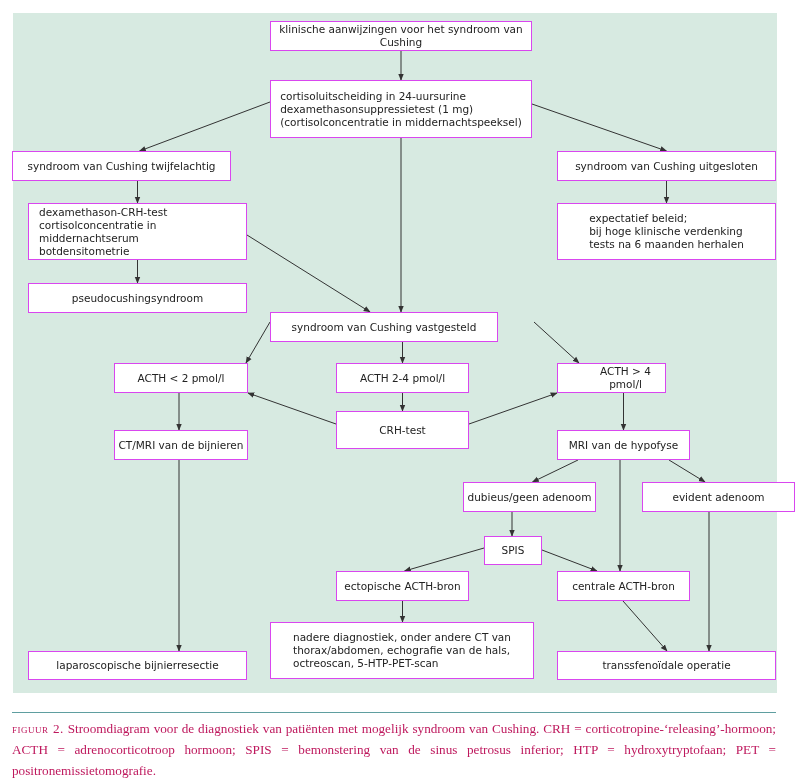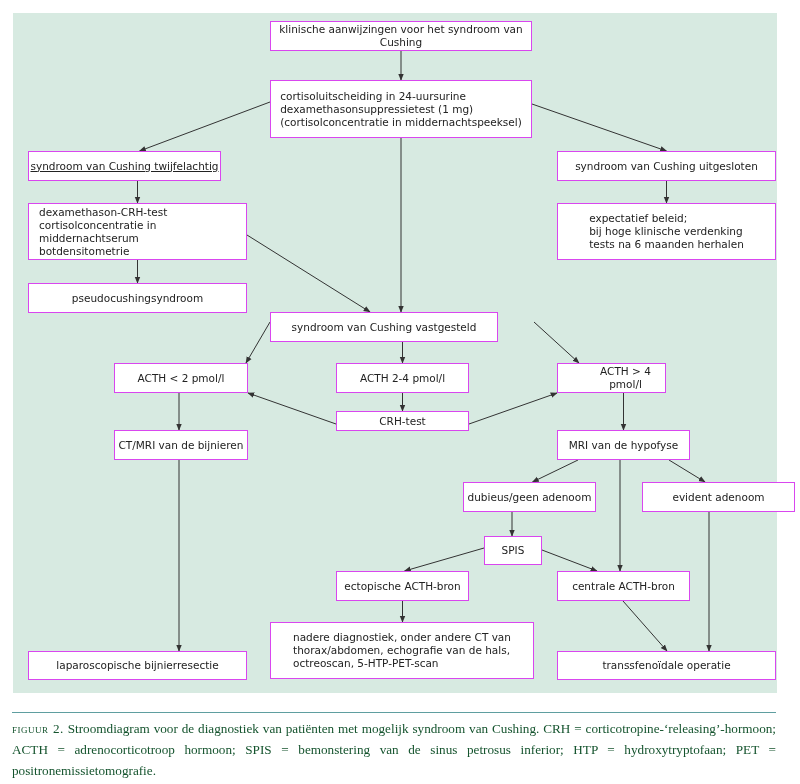--- a/index.html
+++ b/index.html
@@ -11,21 +11,21 @@
     border: 1px solid #d946ef; color: #222;
     font-family: "DejaVu Sans", sans-serif; font-size: 10.5px; line-height: 13px;
     display: flex; align-items: center; justify-content: center; text-align: center;
     white-space: pre-line;
   }
   .node.left { justify-content: flex-start; text-align: left; padding-left: 10px; }
   .node.inner-left span { display: block; text-align: left; }
   #rule { position: absolute; left: 12px; top: 712px; width: 764px; height: 1px; background: #5f9ea0; }
   #caption {
     position: absolute; left: 12px; top: 718px; width: 764px;
-    font-family: "Liberation Serif", serif; font-size: 13.2px; line-height: 21px; color: #14532d;
+    font-family: "Liberation Serif", serif; font-size: 13.2px; line-height: 21px; color: #be185d;
     text-align: justify;
   }
   #caption .label { font-variant: small-caps; letter-spacing: 0.5px; }
 </style>
 </head>
 <body>
 
 <div id="panel"></div>
 <svg id="edges" xmlns="http://www.w3.org/2000/svg">
   <defs>
@@ -60,34 +60,34 @@
       <line x1="402.5" y1="601" x2="402.5" y2="622" stroke="#333333" stroke-width="1" marker-end="url(#arrowhead)"></line>
       <line x1="623" y1="601" x2="667" y2="651" stroke="#333333" stroke-width="1" marker-end="url(#arrowhead)"></line>
       <line x1="709" y1="512" x2="709" y2="651" stroke="#333333" stroke-width="1" marker-end="url(#arrowhead)"></line>
     </g>
 </svg>
 
 <div class="node" id="n-clinical_signs" style="left:270px;top:21px;width:262px;height:30px;"><span>klinische aanwijzingen voor het syndroom van Cushing</span></div>
 <div class="node inner-left" id="n-screening_tests" style="left:270px;top:80px;width:262px;height:58px;"><span>cortisoluitscheiding in 24-uursurine
 dexamethasonsuppressietest (1 mg)
 (cortisolconcentratie in middernachtspeeksel)</span></div>
-<div class="node" id="n-doubtful" style="left:28px;top:151px;width:193px;height:30px;text-decoration:underline;"><span>syndroom van Cushing twijfelachtig</span></div>
+<div class="node" id="n-doubtful" style="left:12px;top:151px;width:219px;height:30px;"><span>syndroom van Cushing twijfelachtig</span></div>
 <div class="node" id="n-excluded" style="left:557px;top:151px;width:219px;height:30px;"><span>syndroom van Cushing uitgesloten</span></div>
 <div class="node left" id="n-further_tests" style="left:28px;top:203px;width:219px;height:57px;"><span>dexamethason-CRH-test
 cortisolconcentratie in middernachtserum
 botdensitometrie</span></div>
 <div class="node inner-left" id="n-expectative" style="left:557px;top:203px;width:219px;height:57px;"><span>expectatief beleid;
 bij hoge klinische verdenking
 tests na 6 maanden herhalen</span></div>
 <div class="node" id="n-pseudocushing" style="left:28px;top:283px;width:219px;height:30px;"><span>pseudocushingsyndroom</span></div>
 <div class="node" id="n-confirmed" style="left:270px;top:312px;width:228px;height:30px;"><span>syndroom van Cushing vastgesteld</span></div>
 <div class="node" id="n-acth_low" style="left:114px;top:363px;width:134px;height:30px;"><span>ACTH &lt; 2 pmol/l</span></div>
 <div class="node" id="n-acth_mid" style="left:336px;top:363px;width:133px;height:30px;"><span>ACTH 2-4 pmol/l</span></div>
 <div class="node" id="n-acth_high" style="left:557px;top:363px;width:109px;height:30px;padding-left:28px;"><span>ACTH &gt; 4 pmol/l</span></div>
-<div class="node" id="n-crh_test" style="left:336px;top:411px;width:133px;height:20px;"><span>CRH-test</span></div>
+<div class="node" id="n-crh_test" style="left:336px;top:411px;width:133px;height:38px;"><span>CRH-test</span></div>
 <div class="node" id="n-ct_mri_adrenal" style="left:114px;top:430px;width:134px;height:30px;"><span>CT/MRI van de bijnieren</span></div>
 <div class="node" id="n-mri_pituitary" style="left:557px;top:430px;width:133px;height:30px;"><span>MRI van de hypofyse</span></div>
 <div class="node" id="n-doubtful_adenoma" style="left:463px;top:482px;width:133px;height:30px;"><span>dubieus/geen adenoom</span></div>
 <div class="node" id="n-evident_adenoma" style="left:642px;top:482px;width:153px;height:30px;"><span>evident adenoom</span></div>
 <div class="node" id="n-spis" style="left:484px;top:536px;width:58px;height:29px;"><span>SPIS</span></div>
 <div class="node" id="n-ectopic_source" style="left:336px;top:571px;width:133px;height:30px;text-align:center;"><span>ectopische ACTH-bron</span></div>
 <div class="node" id="n-central_source" style="left:557px;top:571px;width:133px;height:30px;"><span>centrale ACTH-bron</span></div>
 <div class="node inner-left" id="n-further_diagnostics" style="left:270px;top:622px;width:264px;height:57px;"><span>nadere diagnostiek, onder andere CT van
 thorax/abdomen, echografie van de hals,
 octreoscan, 5-HTP-PET-scan</span></div>

